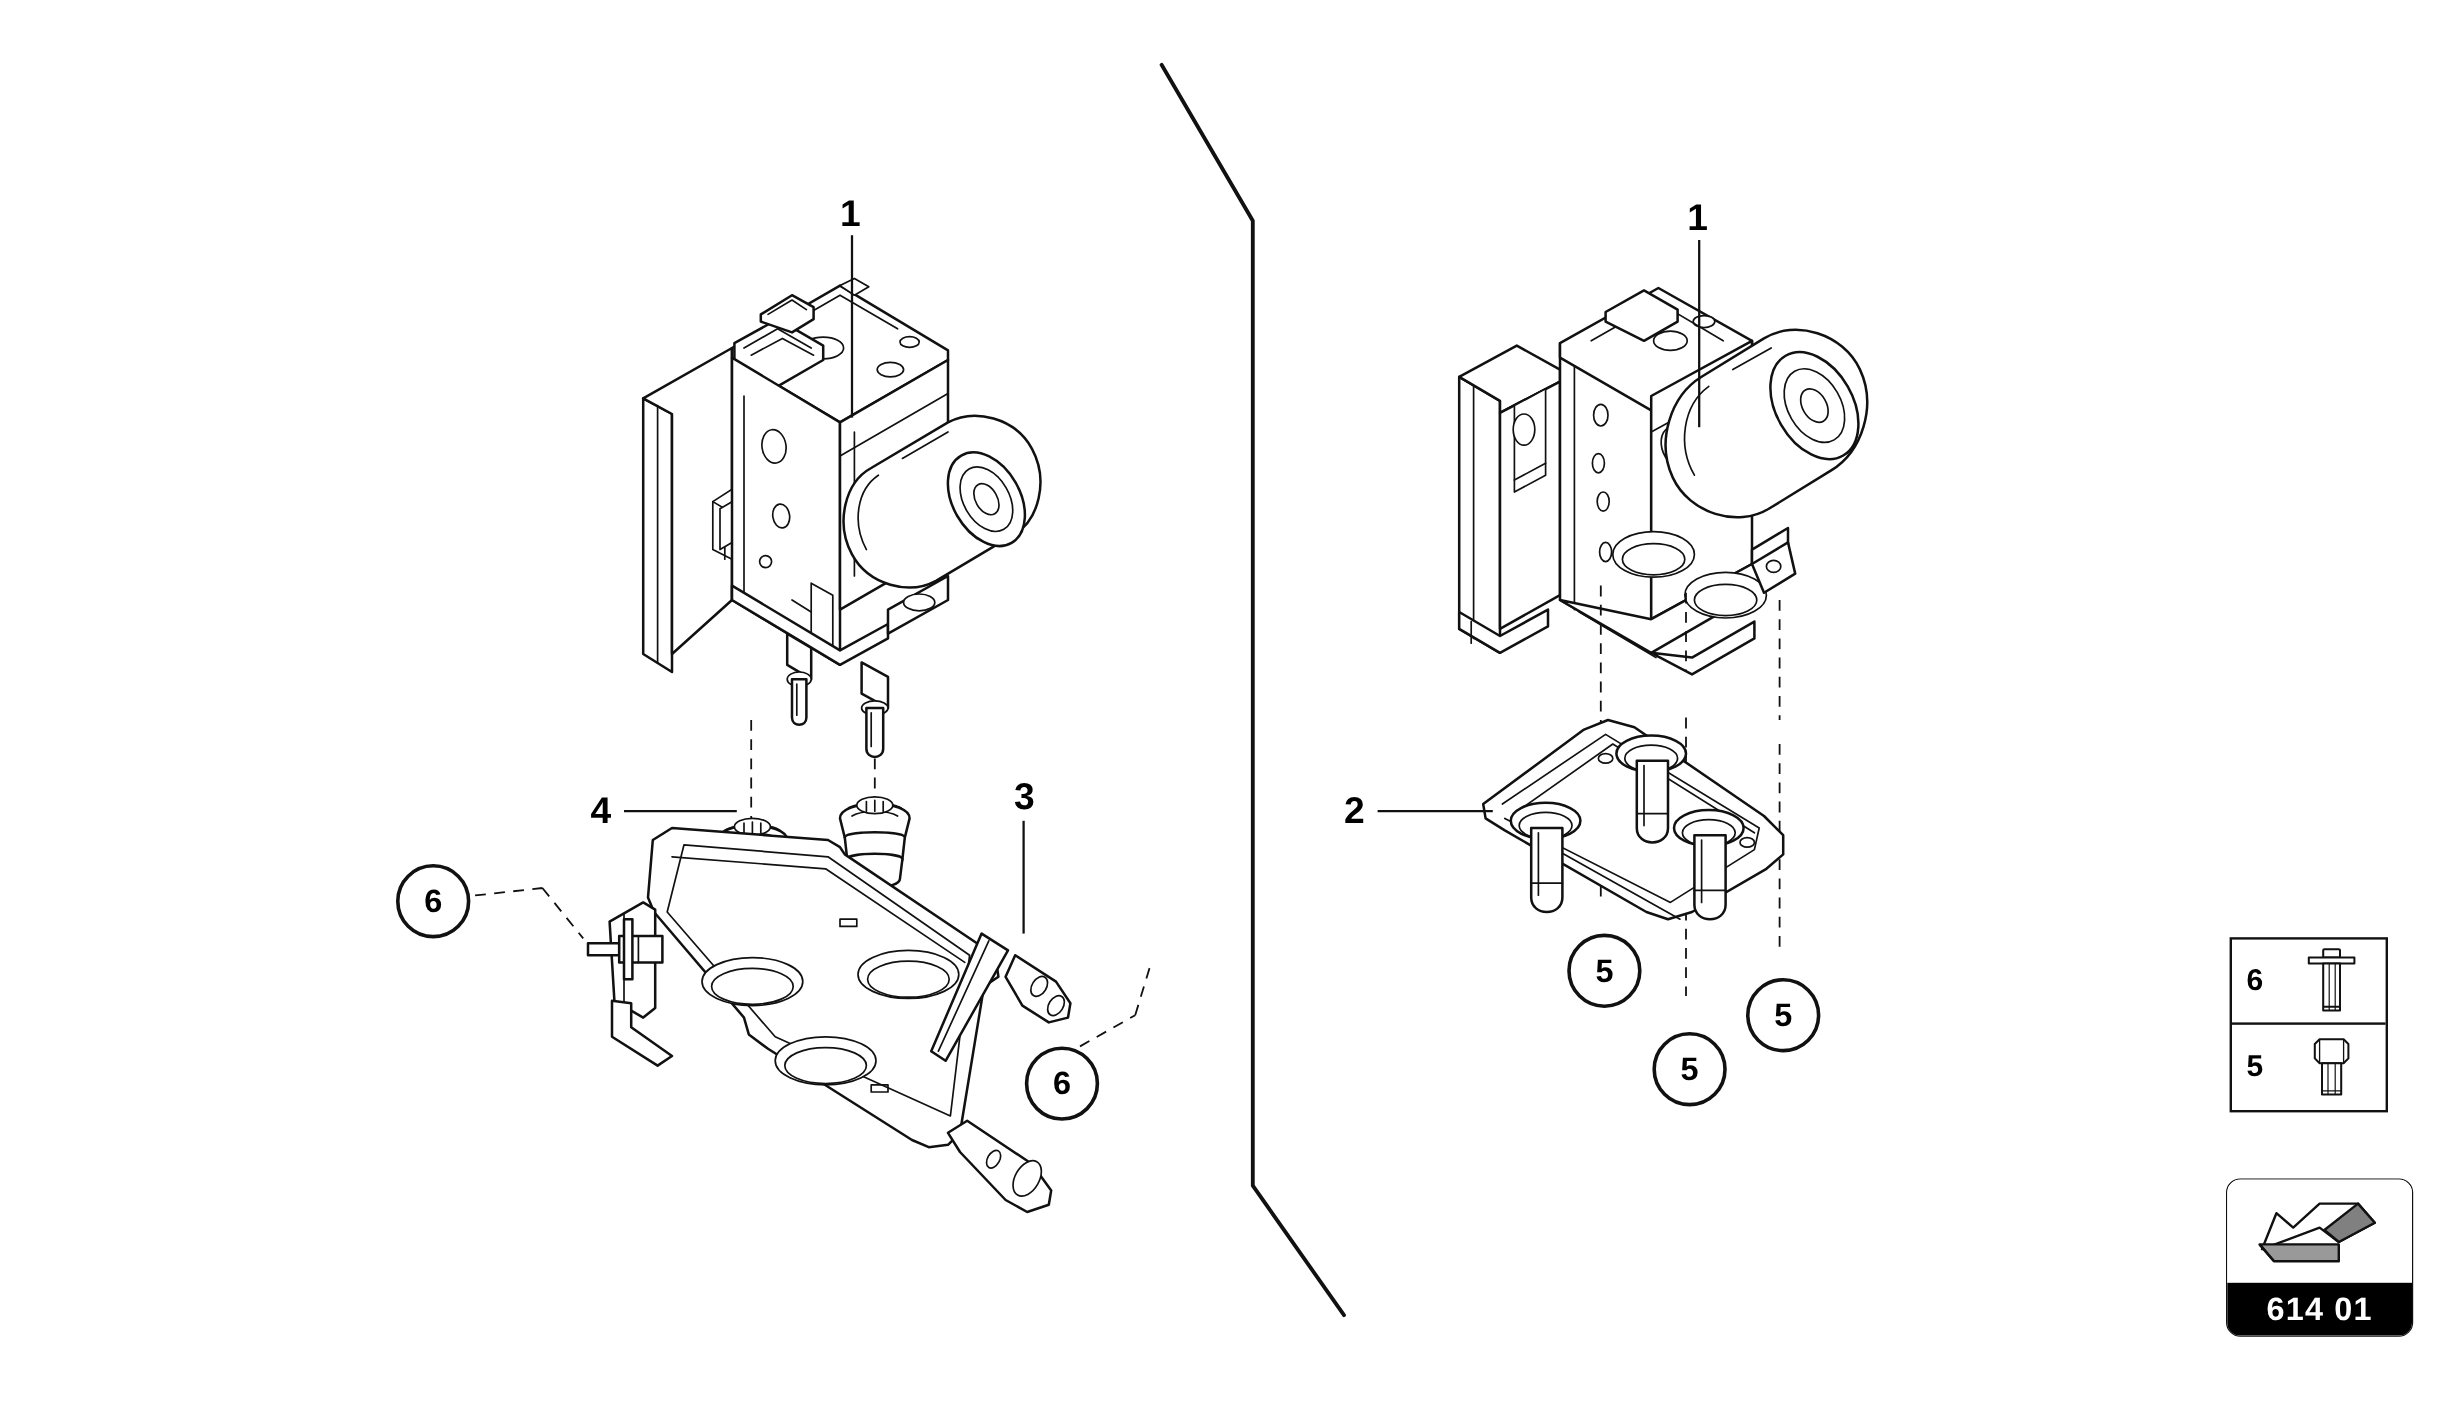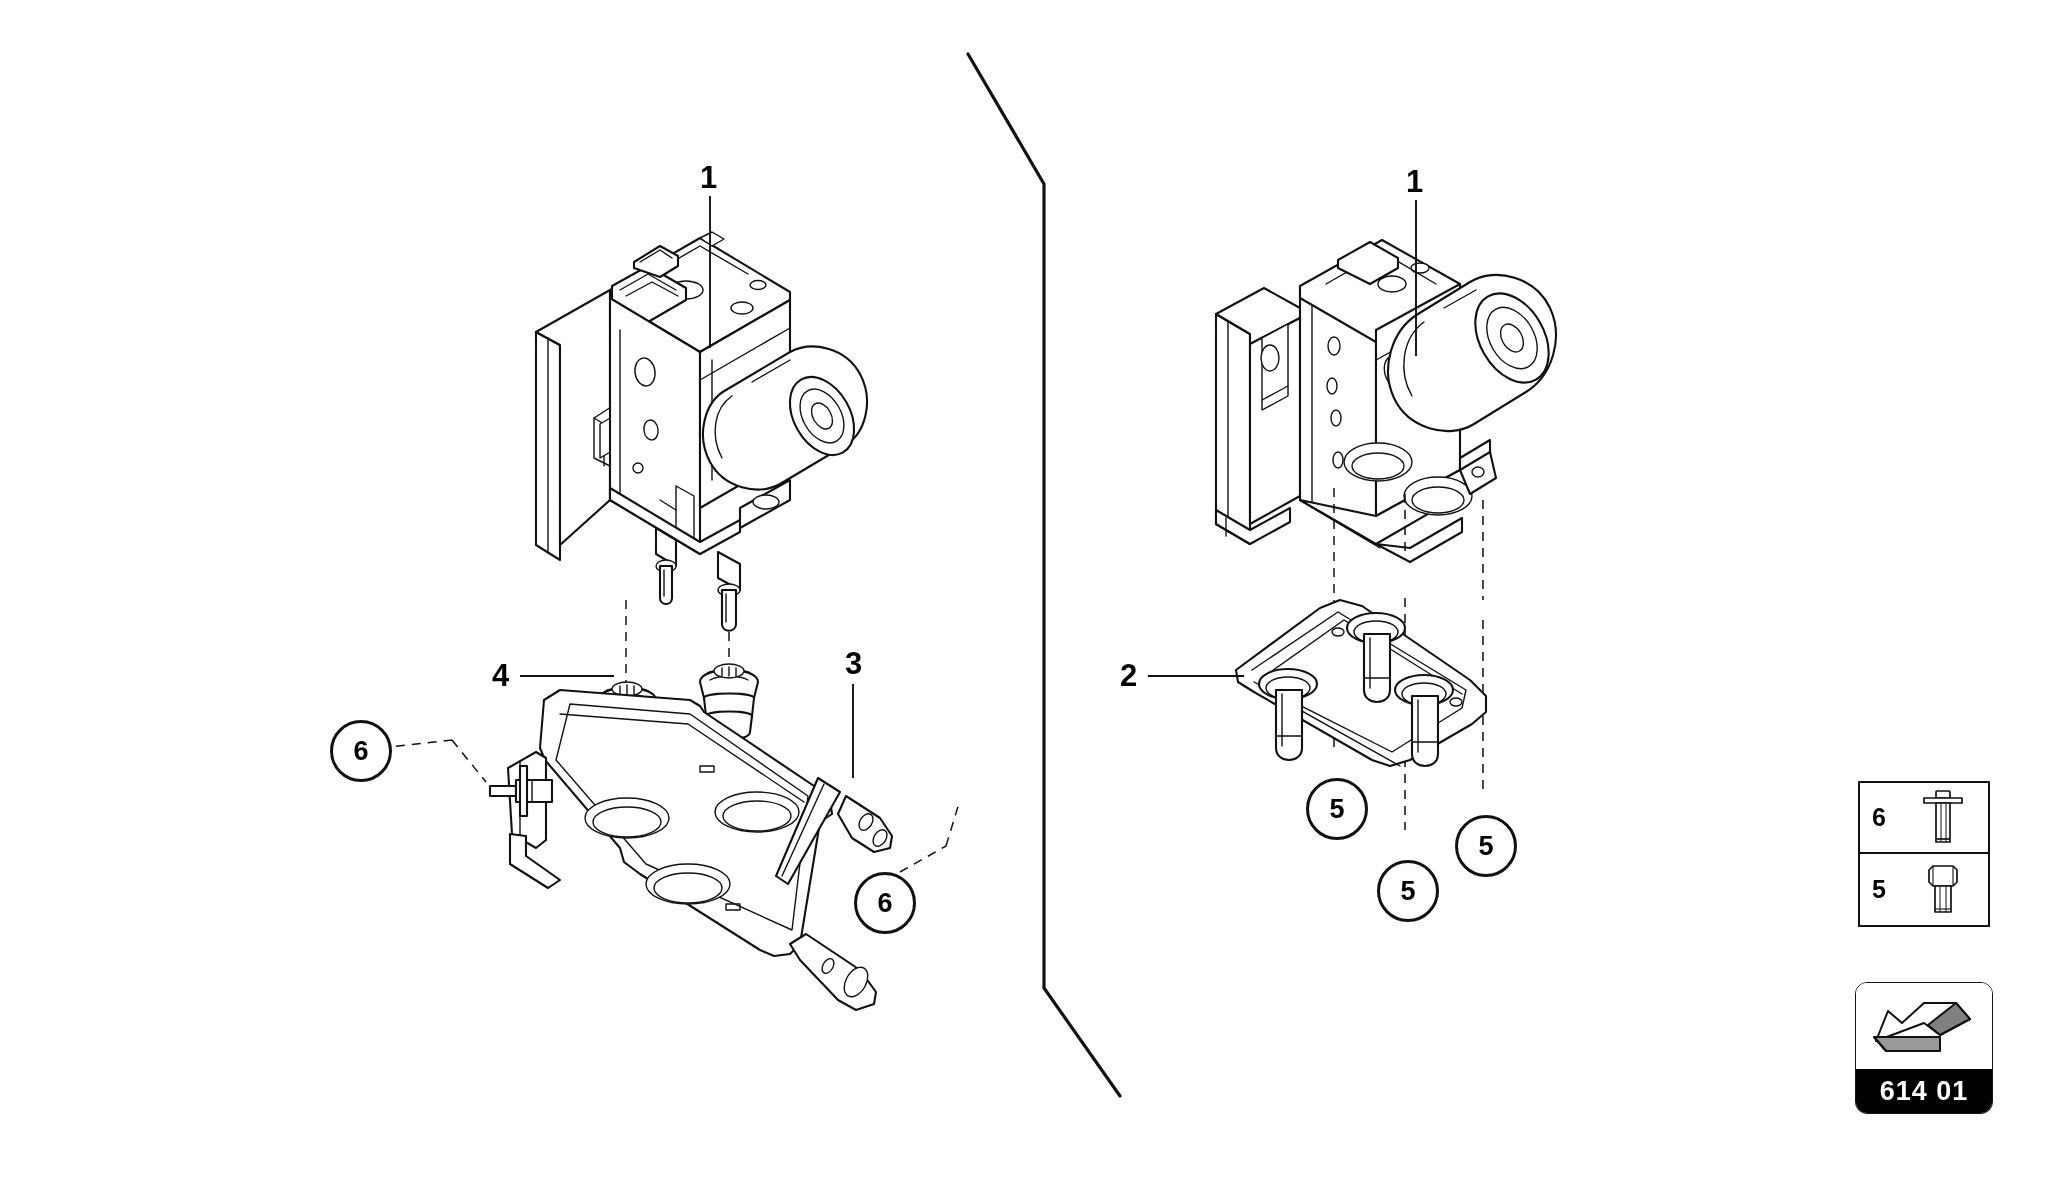--- a/index.html
+++ b/index.html
@@ -18,21 +18,21 @@
   
   #legend{position:absolute;left:1858px;top:781px;width:132px;height:146px;
           border:2.5px solid #111;background:#fff;box-sizing:border-box;}
   #legend .lrow{display:flex;height:50%;box-sizing:border-box;}
   #legend .lrow.top{border-bottom:2.5px solid #111;}
   #legend .lnum{width:38px;display:flex;align-items:center;justify-content:center;
                 font-weight:bold;font-size:25px;color:#000;}
   #legend .lico{flex:1;display:flex;align-items:center;justify-content:center;}
 
   
-  #badge{position:absolute;left:1855px;top:982px;width:138px;height:132px;
+  #badge{position:absolute;left:1855px;top:982px;width:156px;height:132px;
          border-radius:12px;overflow:hidden;background:#fff;
          border:1px solid #111;box-sizing:border-box;}
   #badge .bpic{height:86px;background:#fff;display:flex;align-items:center;
                justify-content:center;}
   #badge .bbar{height:44px;background:#000;color:#fff;display:flex;
                align-items:center;justify-content:center;
                font-weight:bold;font-size:27px;letter-spacing:1px;}
 </style>
 </head>
 <body>

